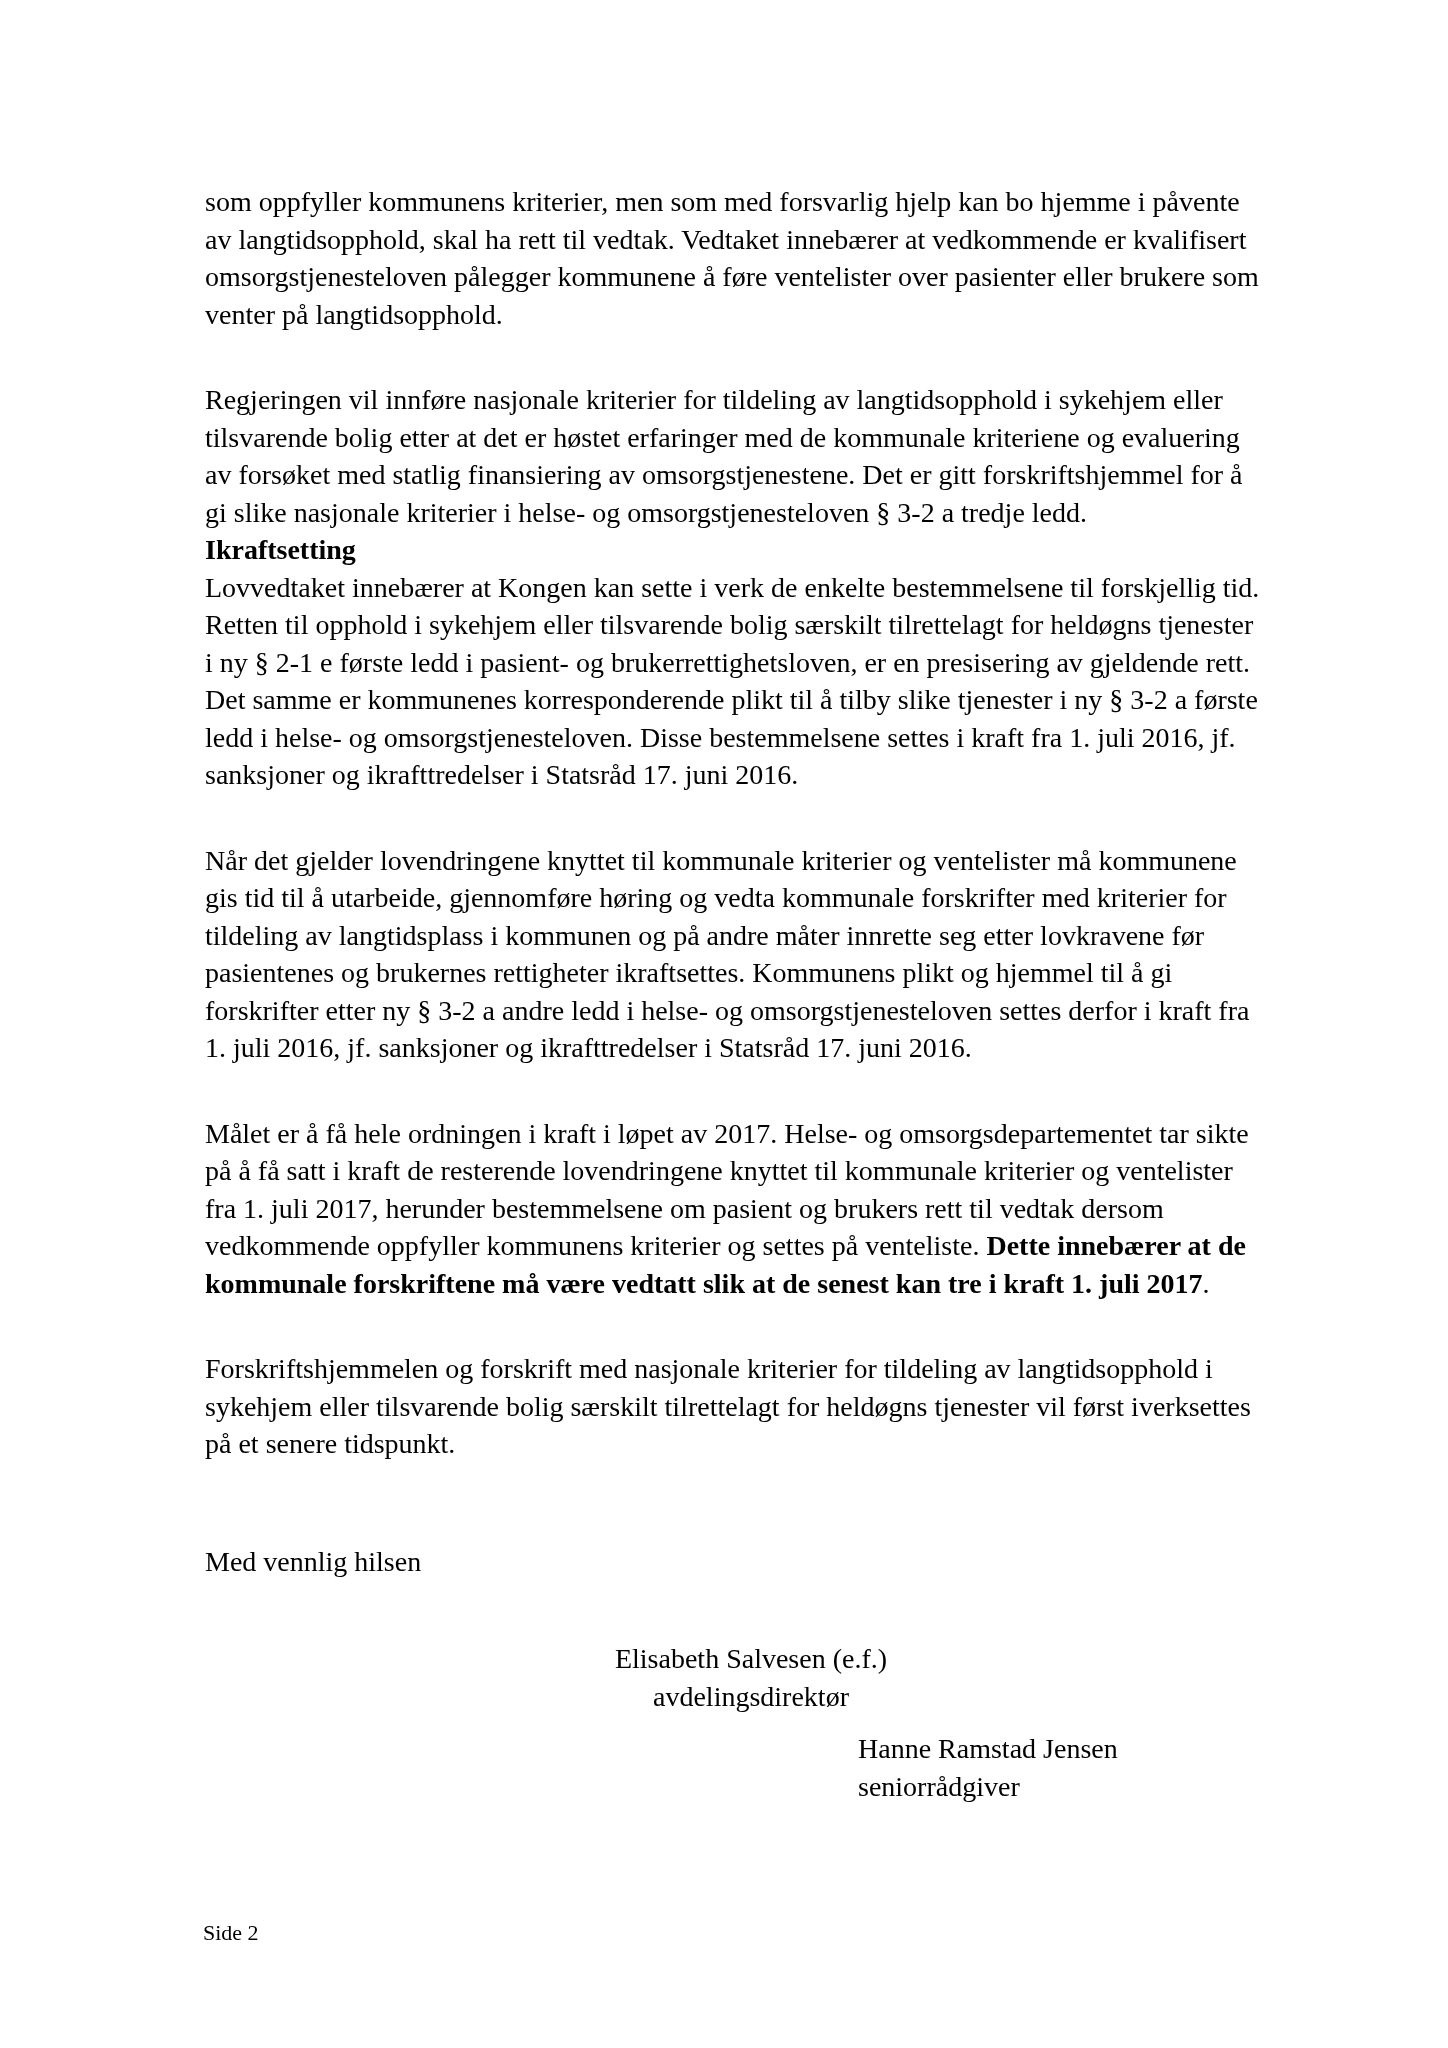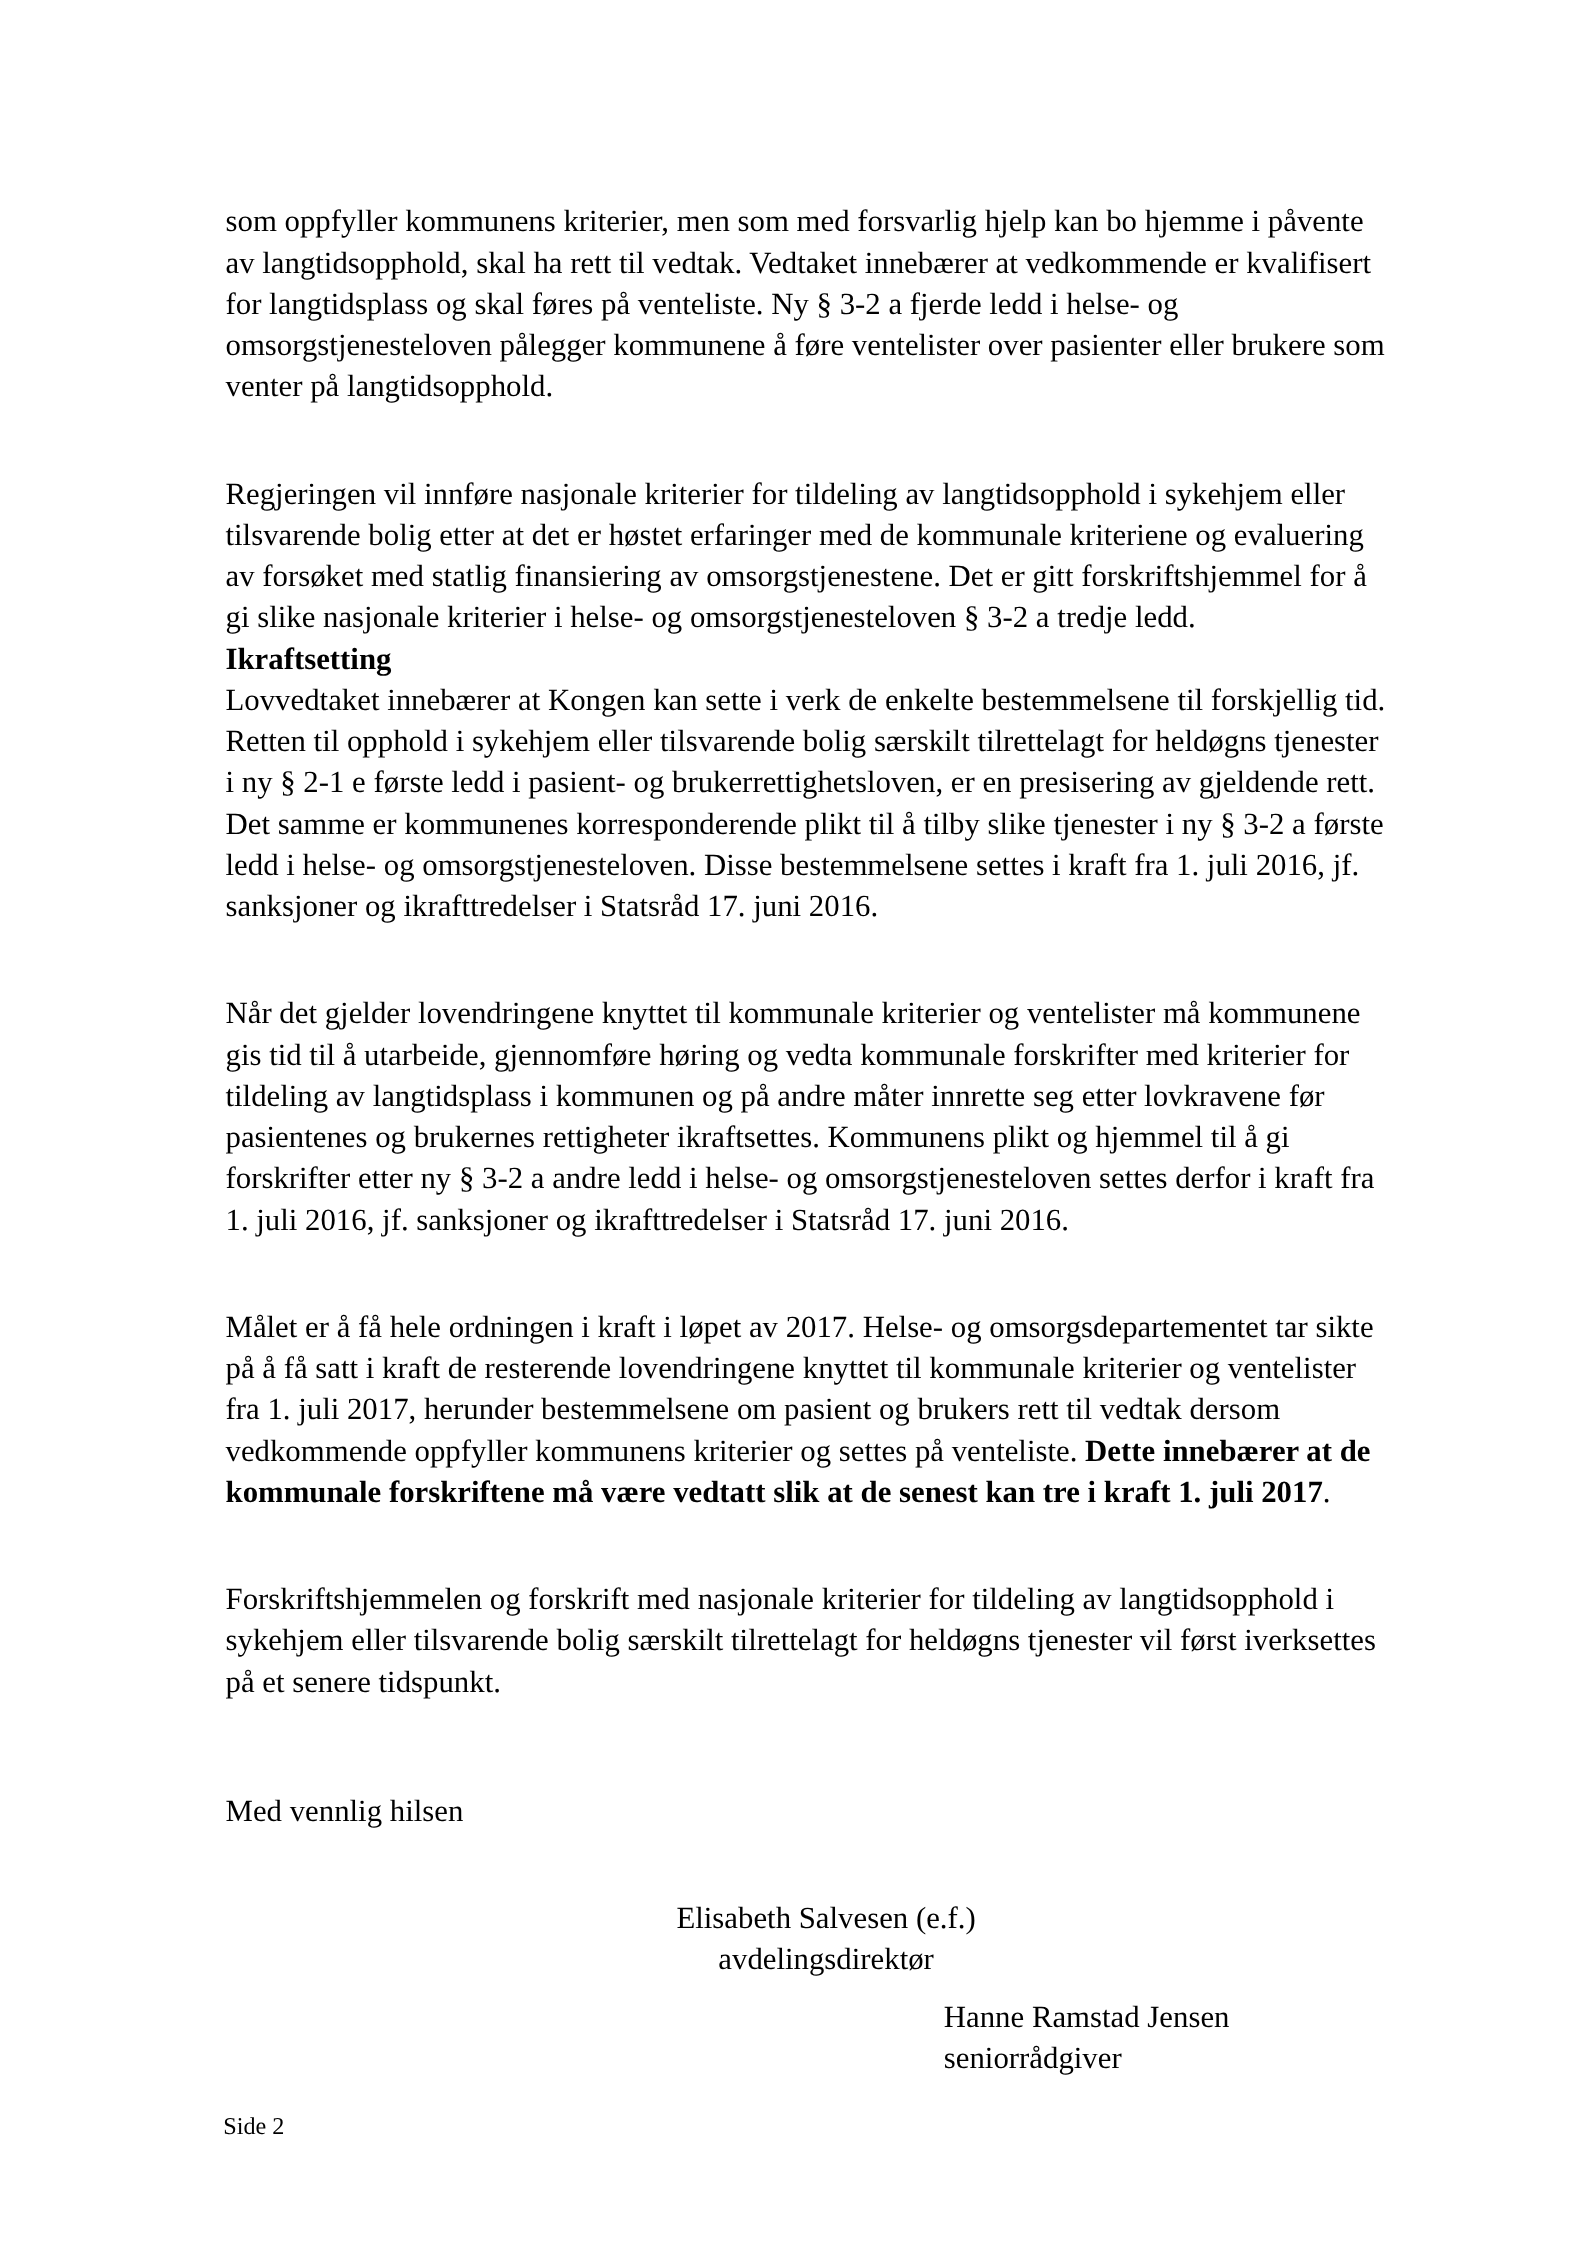--- a/index.html
+++ b/index.html
@@ -18,21 +18,21 @@
     color: #000000;
     overflow: hidden;
   }
   .letter-body {
     position: absolute;
     left: 205px;
     top: 183px;
     width: 1092px;
   }
   .block { margin: 0; }
-  .block.paragraph { margin-top: 60px; }
+  .block.paragraph { margin-top: 48px; }
   .block.paragraph.first { margin-top: 0; }
   .block.paragraph.tight { margin-top: 0; }
   .block.heading { font-weight: bold; }
   .block.closing { margin-top: 80px; }
   .block.signature-left { margin-top: 60px; text-align: center; }
   .block.signature-right { margin-top: 15px; padding-left: 653px; }
   .line { white-space: nowrap; }
   .bold { font-weight: bold; }
   .page-footer {
     position: absolute;
@@ -43,21 +43,20 @@
   }
 </style>
 </head>
 <body>
 
 <div class="page">
   <div class="letter-body">
       <div class="block paragraph first">
         <div class="line"><span>som oppfyller kommunens kriterier, men som med forsvarlig hjelp kan bo hjemme i påvente</span></div>
         <div class="line"><span>av langtidsopphold, skal ha rett til vedtak. Vedtaket innebærer at vedkommende er kvalifisert</span></div>
-        <div class="line"><span>for langtidsplass og skal føres på venteliste. Ny § 3-2 a fjerde ledd i helse- og</span></div>
         <div class="line"><span>omsorgstjenesteloven pålegger kommunene å føre ventelister over pasienter eller brukere som</span></div>
         <div class="line"><span>venter på langtidsopphold.</span></div>
       </div>
       <div class="block paragraph">
         <div class="line"><span>Regjeringen vil innføre nasjonale kriterier for tildeling av langtidsopphold i sykehjem eller</span></div>
         <div class="line"><span>tilsvarende bolig etter at det er høstet erfaringer med de kommunale kriteriene og evaluering</span></div>
         <div class="line"><span>av forsøket med statlig finansiering av omsorgstjenestene. Det er gitt forskriftshjemmel for å</span></div>
         <div class="line"><span>gi slike nasjonale kriterier i helse- og omsorgstjenesteloven § 3-2 a tredje ledd.</span></div>
       </div>
       <div class="block heading">

